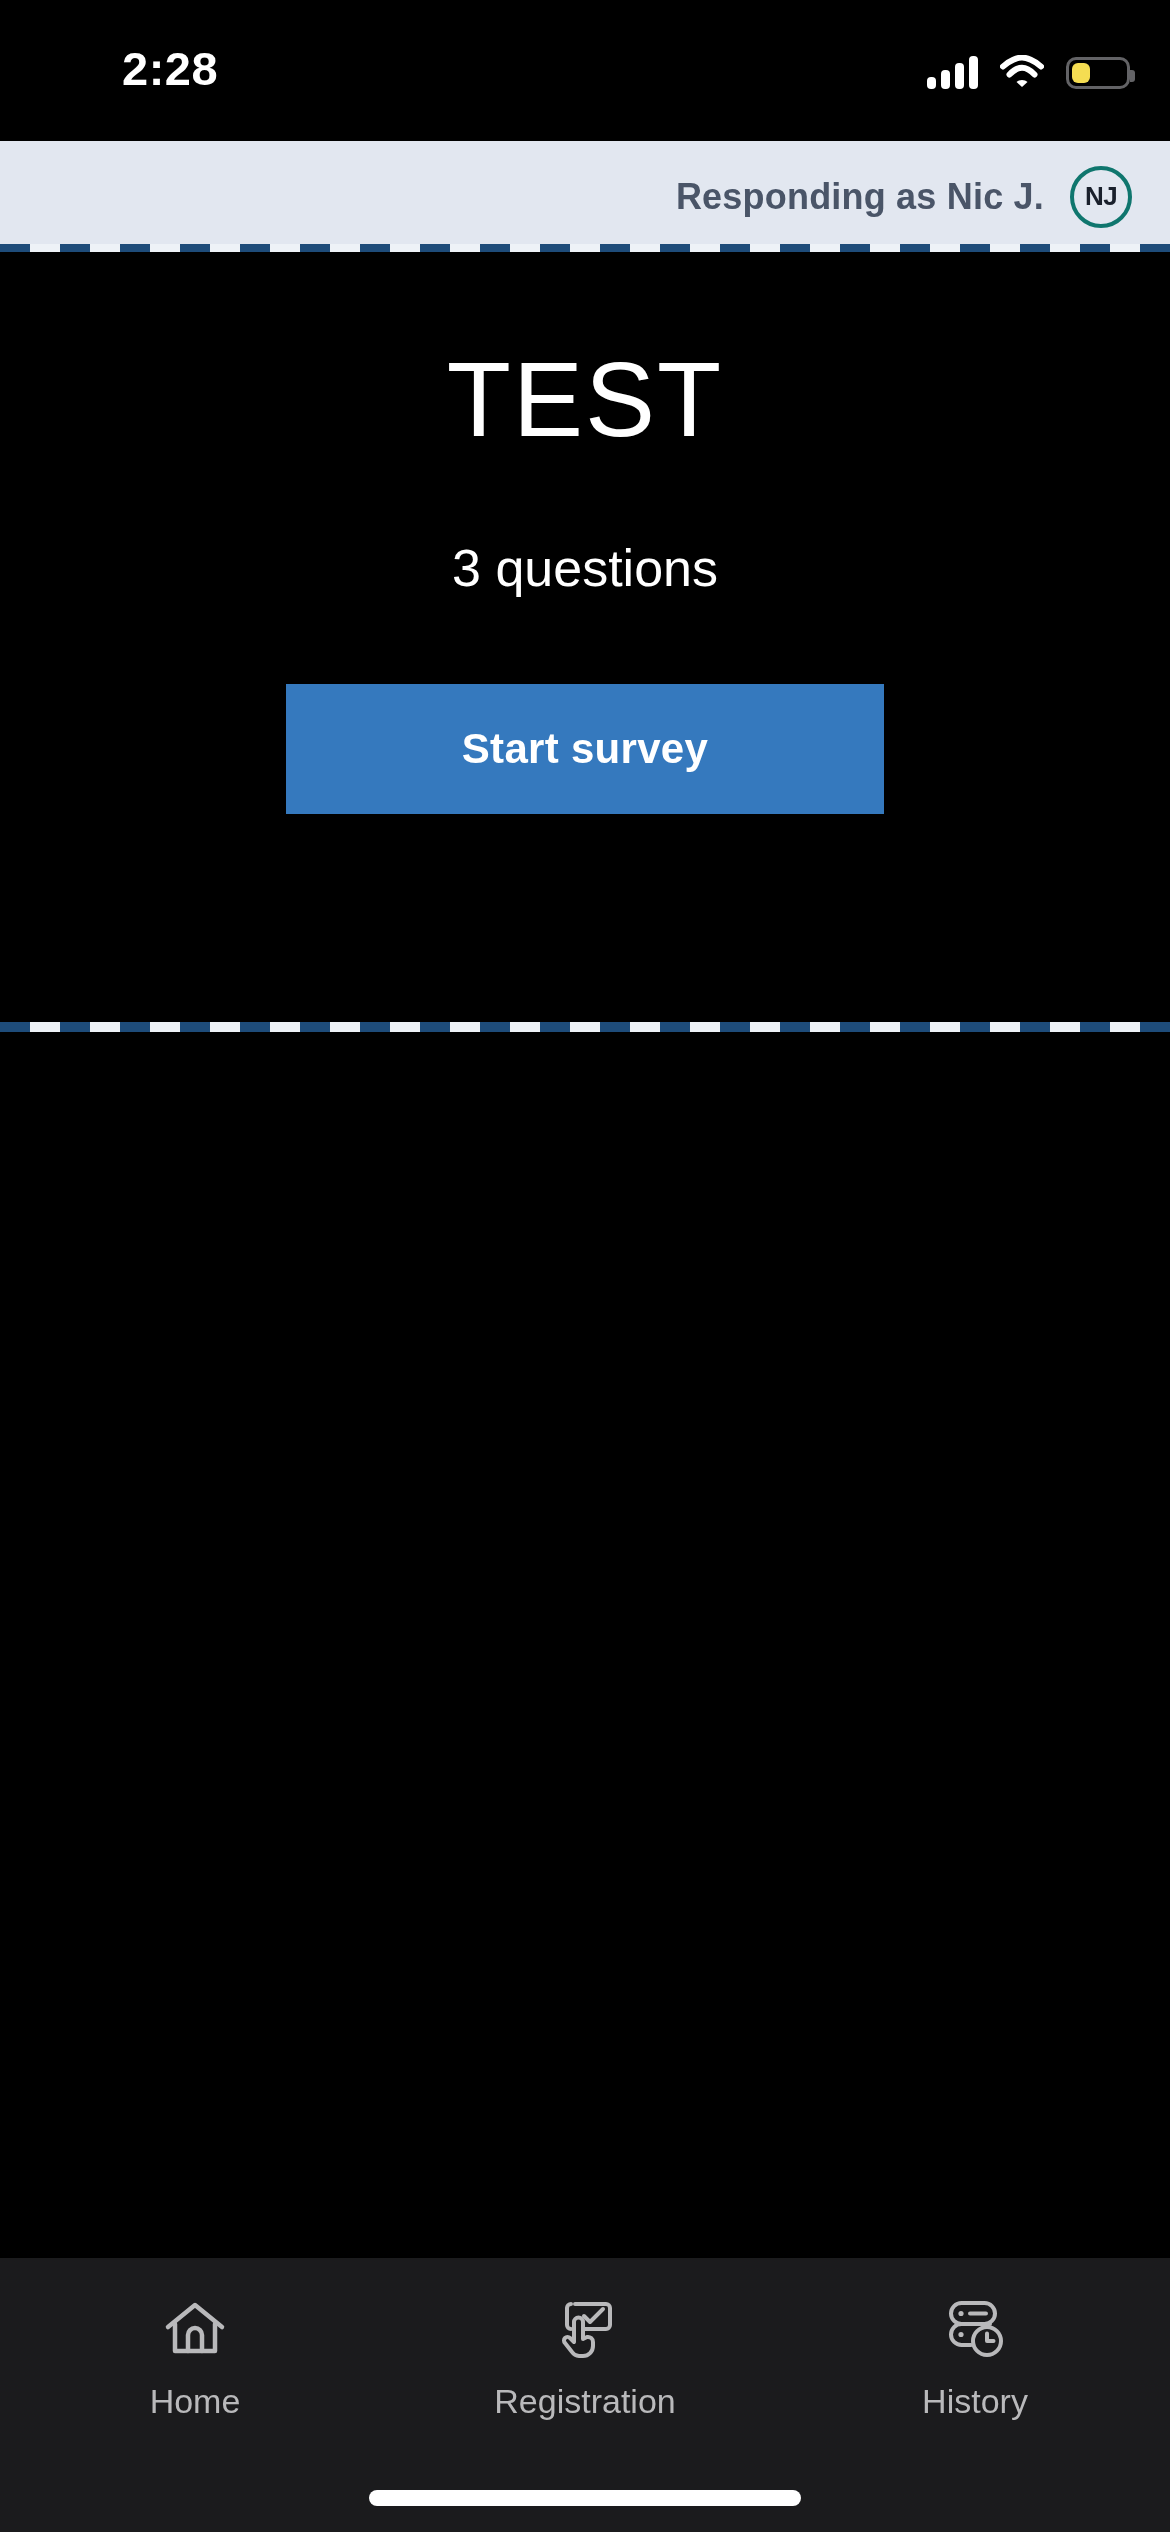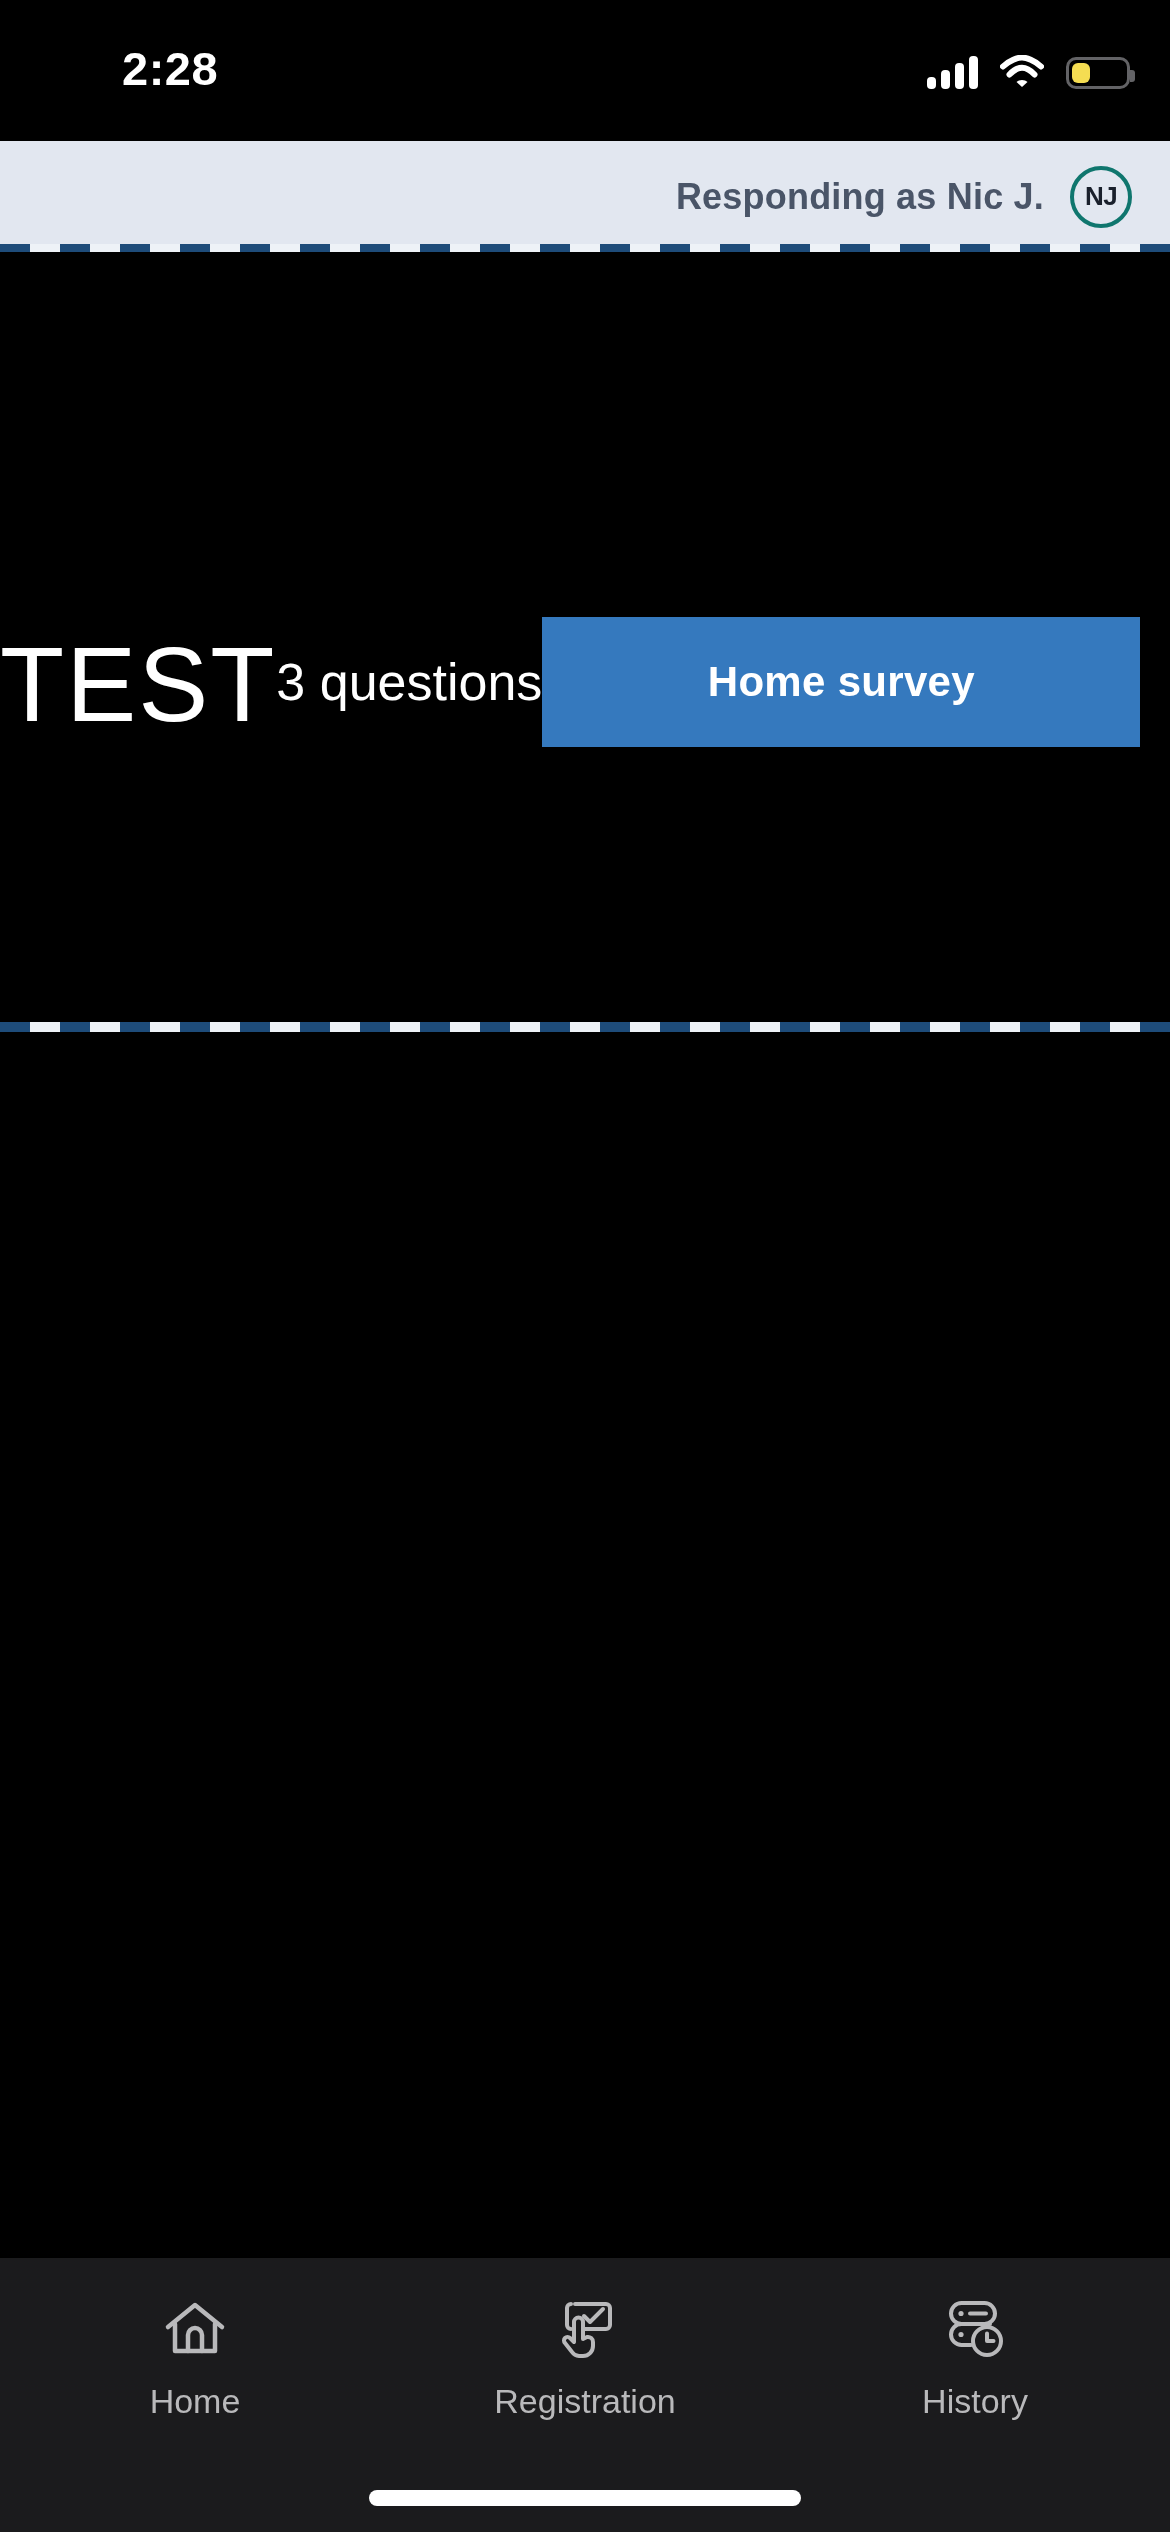--- a/index.html
+++ b/index.html
@@ -81,21 +81,21 @@
     );
   }
   #header-dash { top:244px; height:8px; }
   #content-dash { top:1022px; height:10px; }
 
   
   #survey-card {
     position:absolute; top:252px; left:0;
     width:1170px; height:770px;
     background:#000;
-    display:flex; flex-direction:row; align-items:center;
+    display:flex; flex-direction:column; align-items:center;
   }
   #survey-title {
     margin-top:95px;
     font-size:105px; font-weight:300; color:#fff;
     letter-spacing:2px; line-height:1;
   }
   #survey-subtitle {
     margin-top:90px;
     font-size:52px; font-weight:400; color:#fff;
     line-height:1;
@@ -179,21 +179,21 @@
 
   <div id="responding-bar">
     <span id="responding-label">Responding as Nic J.</span>
     <span id="avatar">NJ</span>
   </div>
   <div class="dash-rule" id="header-dash"></div>
 
   <div id="survey-card">
     <div id="survey-title">TEST</div>
     <div id="survey-subtitle">3 questions</div>
-    <button id="start-survey-button">Home survey</button>
+    <button id="start-survey-button">Start survey</button>
   </div>
   <div class="dash-rule" id="content-dash"></div>
 
   <div id="content-fill"></div>
 
   <div id="tab-bar">
 
     <button class="tab-item">
       <svg class="tab-icon" viewBox="0 0 70 70">
         <path d="M8 33 L35 11 L62 33" stroke="#b9b9bb" stroke-width="4.5" fill="none" stroke-linecap="round" stroke-linejoin="round"></path>

